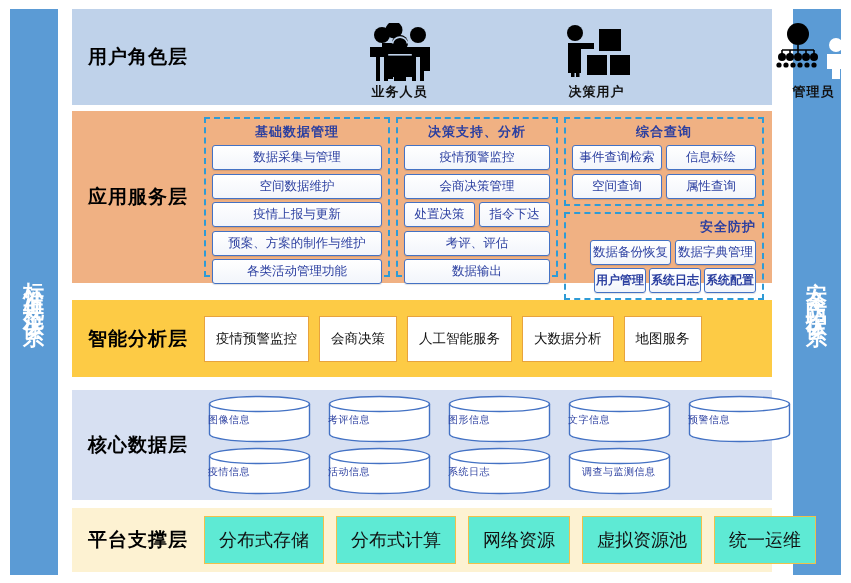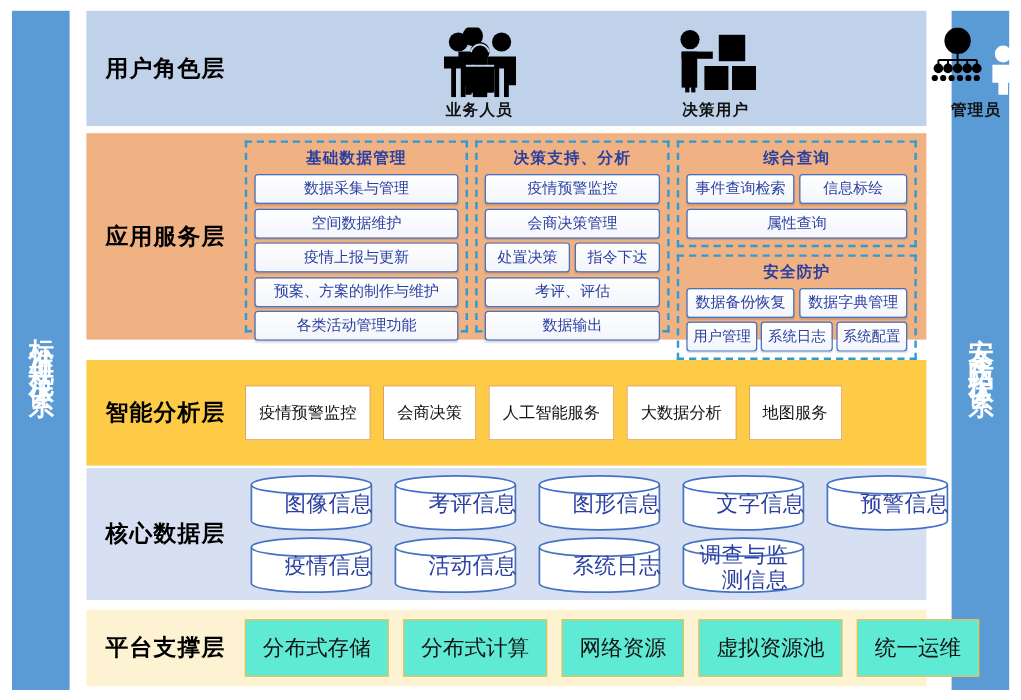--- a/index.html
+++ b/index.html
@@ -63,41 +63,41 @@
     display:flex;flex-direction:column;
   }
   .grp-t{
     text-align:center;font-size:13px;font-weight:700;color:#2B3FA0;
     margin:1px 0 4px 0;letter-spacing:1px;
   }
   .grp-col{width:186px;}
   .grp-col2{width:162px;}
   .grp-right{width:200px;display:flex;flex-direction:column;gap:6px;}
   .grp-r1{flex:0 0 auto;}
-  .grp-r2{flex:1 1 auto;}
+  .grp-r2{flex:1 1 auto;align-items:flex-end;}
   .cell{
     background:linear-gradient(#ffffff,#f2f5fb);
     border:1px solid #4472C4;
     border-radius:3px;
     color:#2B3FA0;
     font-size:12.5px;
     text-align:center;
     padding:3px 2px;
     margin-bottom:3.5px;
     white-space:nowrap;
     box-shadow:0 1px 1px rgba(0,0,0,.12);
   }
   .cell:last-child{margin-bottom:1px;}
   .row2{display:flex;gap:4px;margin-bottom:3.5px;}
   .row2 .cell{flex:1 1 0;margin-bottom:0;}
-  .row3{display:flex;gap:3px;}
+  .row3{display:flex;gap:3px;font-weight:bold;}
   .row3 .cell{flex:1 1 0;margin-bottom:0;font-size:12px;padding:3px 1px;}
 
   
-  .band-ai{top:300px;height:88px;background:#FDCB45;}
+  .band-ai{top:300px;height:77px;background:#FDCB45;}
   .ai-wrap{display:flex;align-items:center;height:100%;gap:10px;}
   .ai-cell{
     background:#fff;border:1px solid #E8A33D;
     font-size:13.5px;color:#111;
     padding:13px 11px;white-space:nowrap;
     text-align:center;
   }
 
   
   .band-data{top:390px;height:110px;background:#D7E0F2;}
@@ -109,21 +109,21 @@
     align-content:center;
     height:100%;
     padding-left:4px;
     box-sizing:border-box;
   }
   .cyl{position:relative;width:103px;height:48px;}
   .cyl svg{position:absolute;inset:0;}
   .cyl span{
     position:absolute;left:0;right:0;top:50%;
     transform:translateY(-45%);
-    text-align:right;font-size:18px;color:#2B3FA0;
+    text-align:left;font-size:10px;color:#2B3FA0;
     line-height:1.15;
     letter-spacing:.5px;
   }
 
   
   .band-plat{top:508px;height:64px;background:#FDF2D2;}
   .plat-wrap{display:flex;align-items:center;height:100%;gap:12px;}
   .plat-cell{
     background:#5eead4;border:1px solid #F0C04B;
     font-size:18px;color:#111;
@@ -238,20 +238,21 @@
         </div>
 
         <div class="grp-right">
           <div class="grp grp-r1">
             <div class="grp-t">综合查询</div>
             <div class="row2">
               <div class="cell">事件查询检索</div>
               <div class="cell">信息标绘</div>
             </div>
             <div class="row2" style="margin-bottom:0">
+              <div class="cell">空间查询</div>
               <div class="cell">属性查询</div>
             </div>
           </div>
 
           <div class="grp grp-r2">
             <div class="grp-t">安全防护</div>
             <div class="row2">
               <div class="cell">数据备份恢复</div>
               <div class="cell">数据字典管理</div>
             </div>

